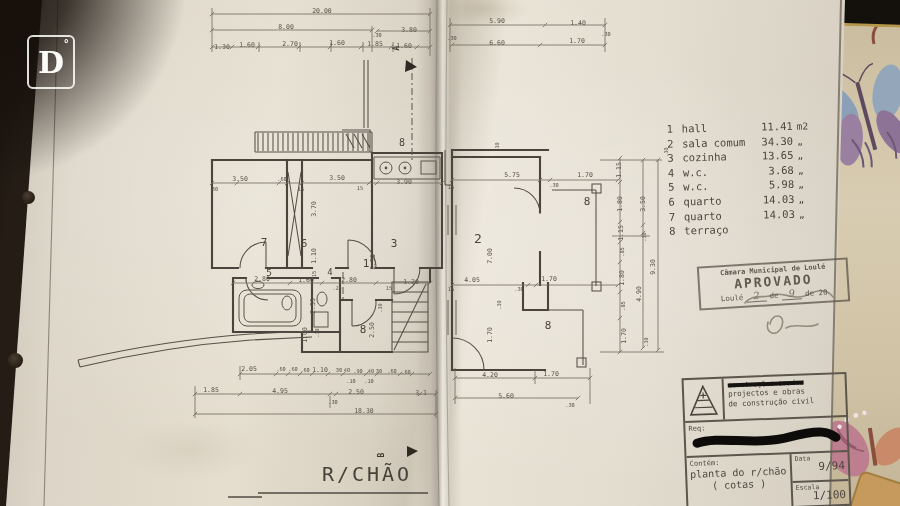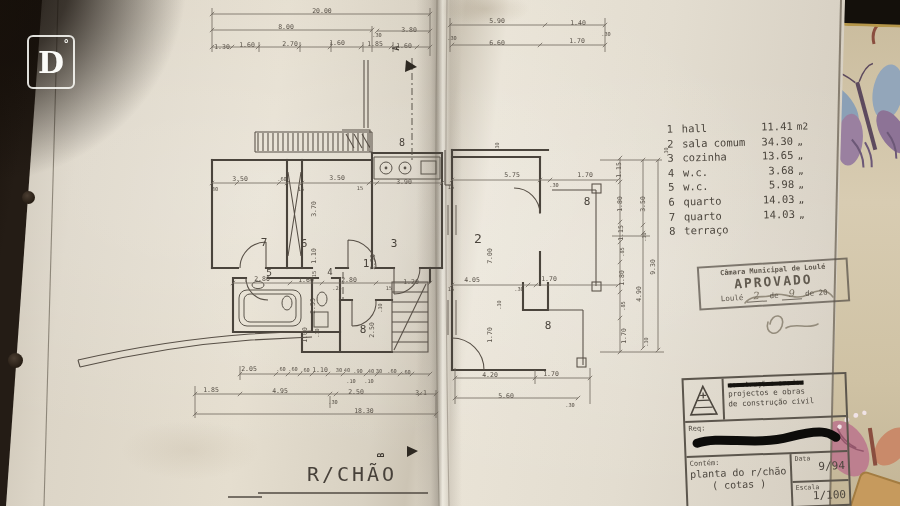--- a/index.html
+++ b/index.html
@@ -84,21 +84,21 @@
   .tb-contem{flex:1;padding:2px 3px;}
   .ctlabel{font-size:7px;}
   .ct1{font-size:10px;line-height:13px;white-space:nowrap;}
   .ct2{font-size:10px;text-align:center;}
   .tb-right{width:56px;border-left:2px solid #5c564d;display:flex;flex-direction:column;}
   .tb-data{height:25px;border-bottom:2px solid #5c564d;padding:1px 3px;}
   .tb-esc{flex:1;padding:1px 3px;}
   .tb-lab{font-size:6.5px;}
   .tb-val{font-size:11px;text-align:right;line-height:10px;}
   
-  .ptitle{position:absolute;left:264px;top:462px;width:176px;text-align:center;
+  .ptitle{position:absolute;left:279px;top:462px;width:176px;text-align:center;
           font-size:20px;letter-spacing:3px;color:#47413a;}
 </style>
 </head>
 <body>
 
 <div class="scene">
 
   <div class="cloth">
     <svg width="80" height="506" viewBox="0 0 80 506">
       <rect x="0" y="0" width="80" height="506" fill="#d2c5a9"></rect>

